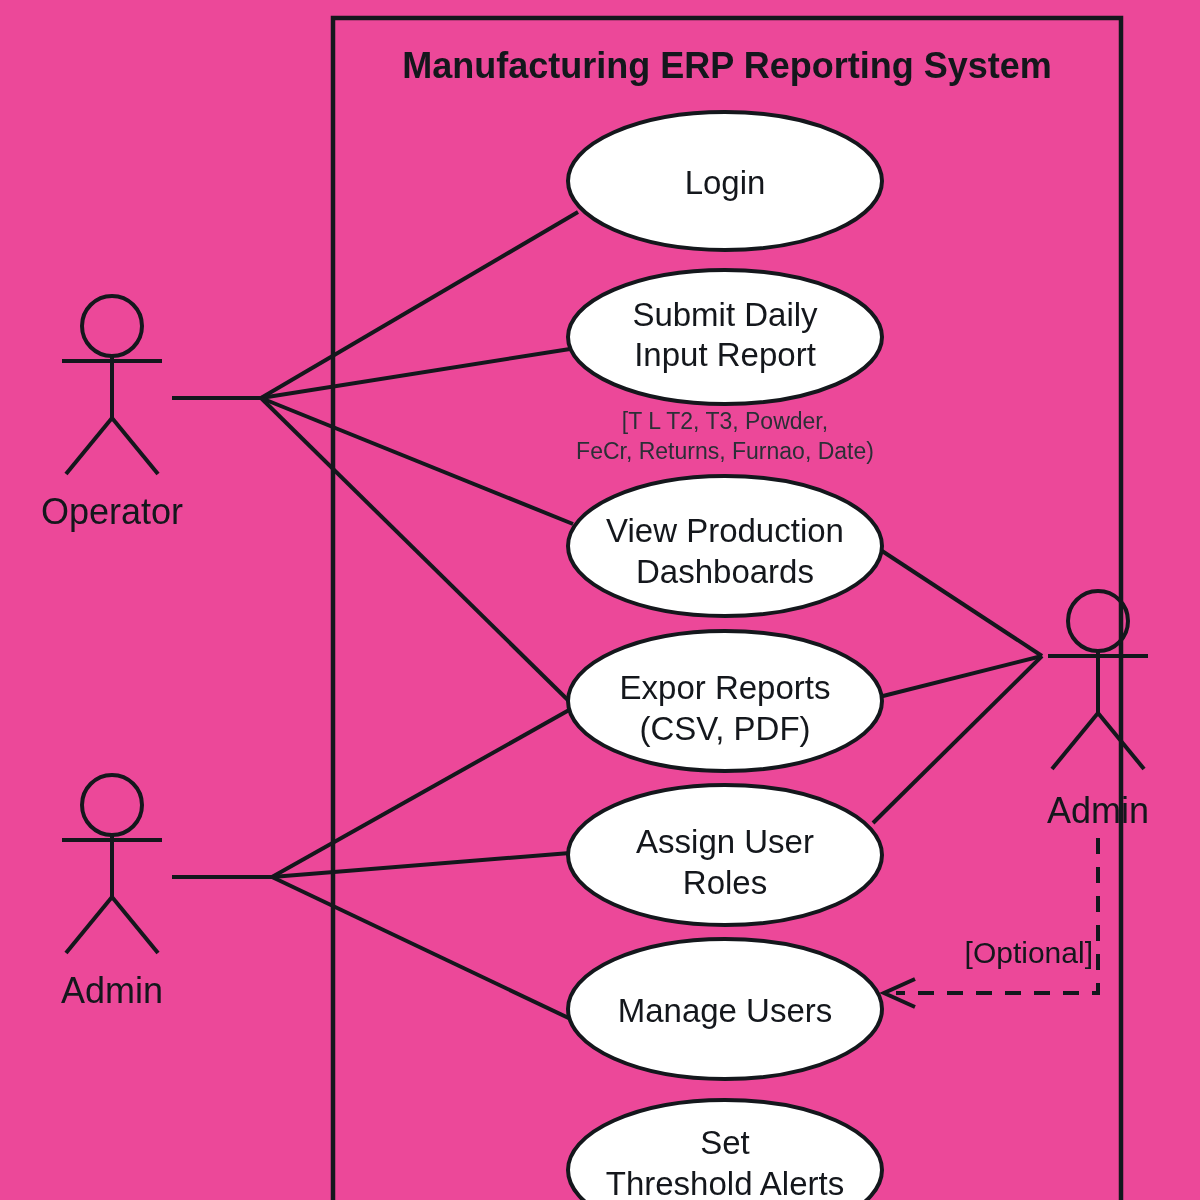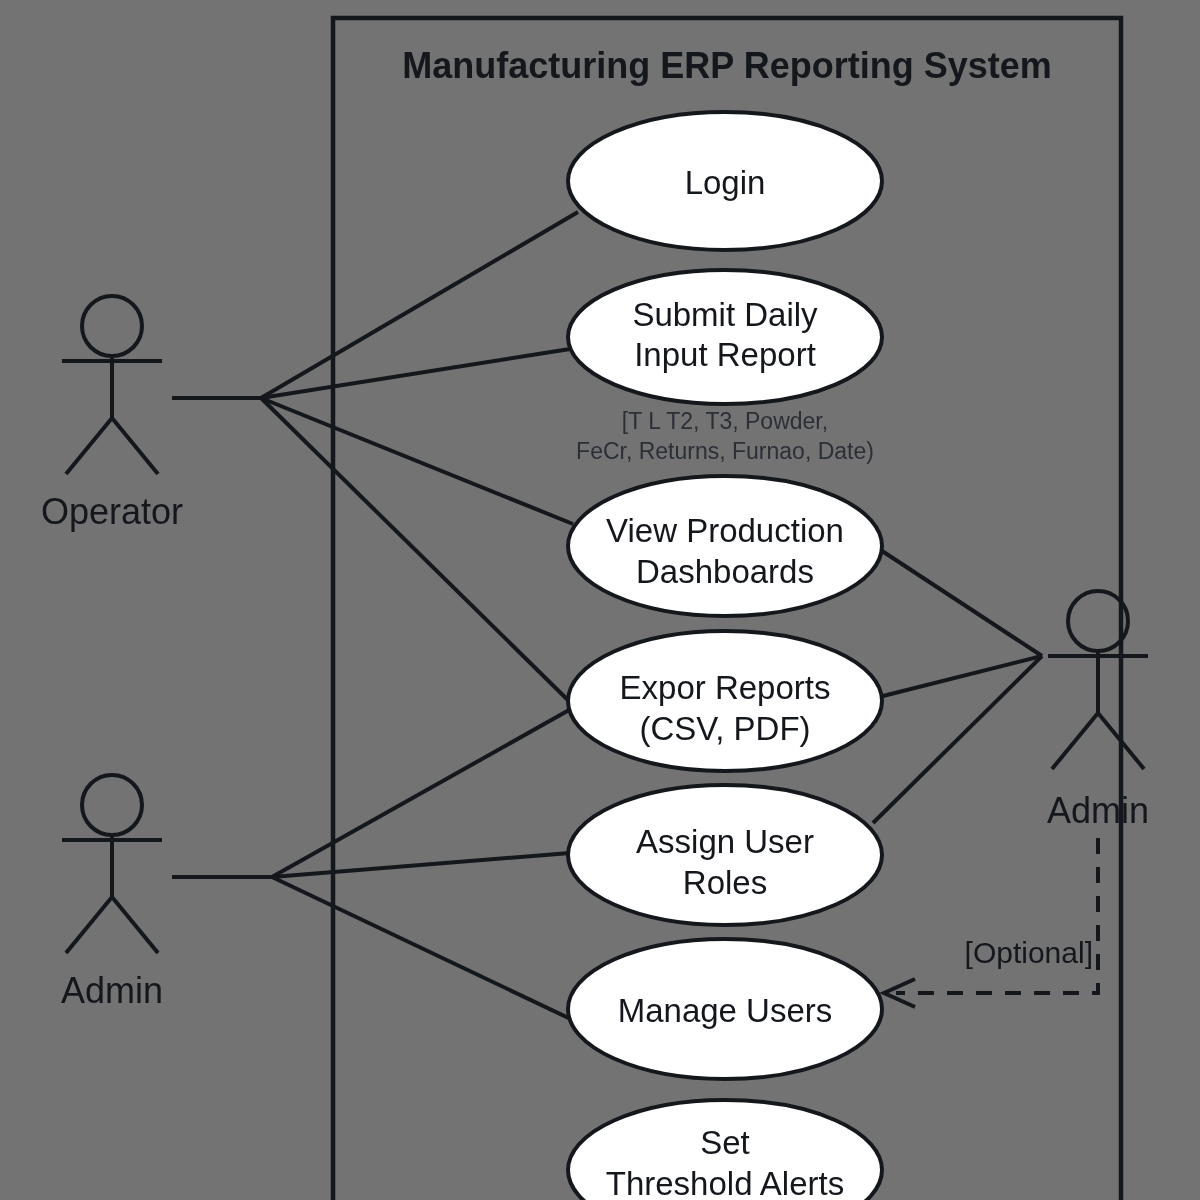--- a/index.html
+++ b/index.html
@@ -4,21 +4,21 @@
 <style>
   html, body {
     margin: 0;
     padding: 0;
     background: #ffffff;
   }
   #canvas {
     position: relative;
     width: 1200px;
     height: 1200px;
-    background: #737373;
+    background: #ec4899;
     overflow: hidden;
     font-family: "Liberation Sans", sans-serif;
   }
   #diagram-svg {
     position: absolute;
     top: 0;
     left: 0;
     width: 1200px;
     height: 1200px;
   }

